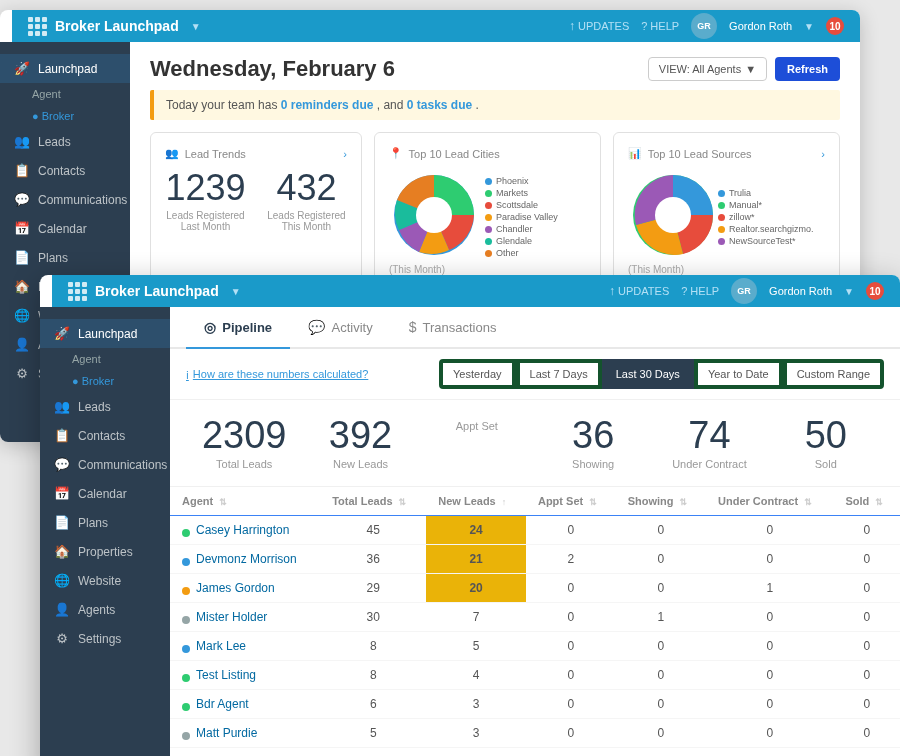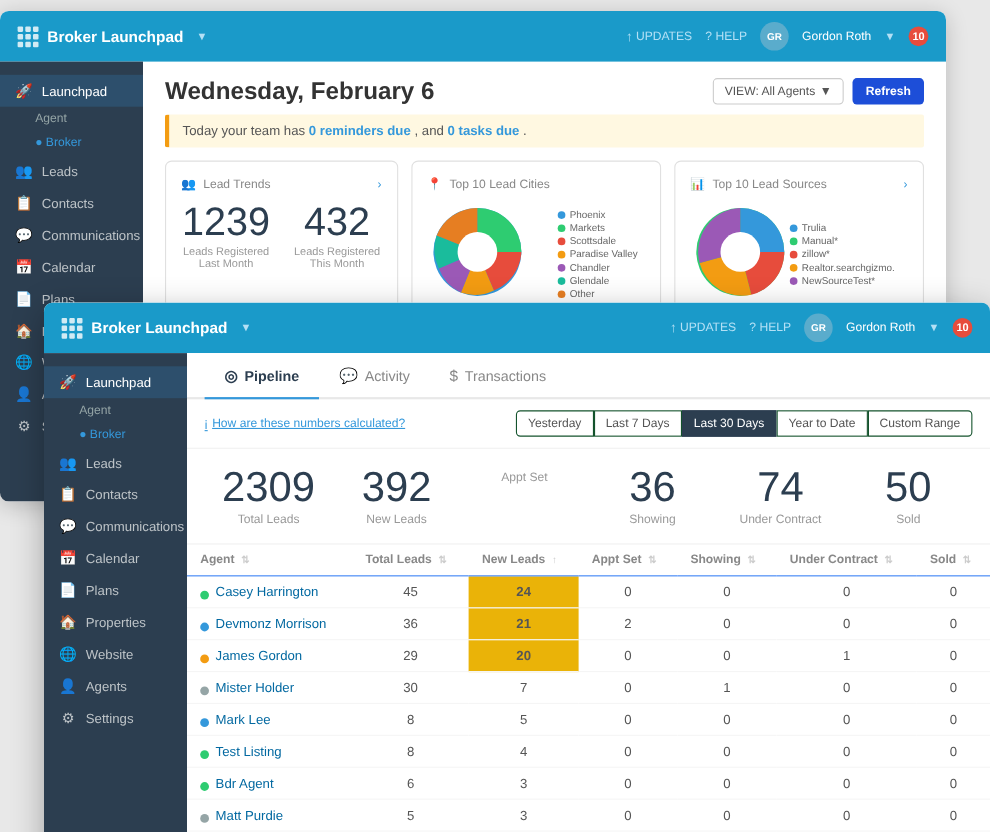--- a/index.html
+++ b/index.html
@@ -27,21 +27,22 @@
       box-shadow: 0 8px 30px rgba(0,0,0,0.3);
     }
 
     
     .header {
       background: #1a9ac9;
       display: flex;
       align-items: center;
       justify-content: space-between;
       padding: 10px 16px;
-      height: 46px;
+      height: 32px;
+      margin-left: 12px;
     }
     .header-left { display: flex; align-items: center; gap: 8px; }
     .header-title { color: #fff; font-size: 14px; font-weight: 600; }
     .header-dropdown { color: #b3e0f5; font-size: 10px; margin-left: 4px; }
     .header-right { display: flex; align-items: center; gap: 12px; }
     .header-btn { color: #b3e0f5; font-size: 11px; cursor: pointer; display: flex; align-items: center; gap: 3px; }
     .header-btn .icon { font-size: 12px; }
     .avatar { width: 26px; height: 26px; border-radius: 50%; background: #5aaccc; display: flex; align-items: center; justify-content: center; color: #fff; font-size: 9px; font-weight: bold; }
     .user-name { color: #fff; font-size: 11px; }
     .notif-badge { background: #e74c3c; color: #fff; border-radius: 50%; width: 18px; height: 18px; font-size: 10px; display: flex; align-items: center; justify-content: center; font-weight: bold; }
@@ -87,21 +88,21 @@
 
     
     .tabs-bar { display: flex; border-bottom: 2px solid #e8e8e8; padding: 0 16px; background: #fff; }
     .tab { padding: 12px 18px; font-size: 13px; color: #888; cursor: pointer; display: flex; align-items: center; gap: 6px; border-bottom: 2px solid transparent; margin-bottom: -2px; }
     .tab.active { color: #2c3e50; border-bottom-color: #3498db; font-weight: 600; }
     .tab-icon { font-size: 14px; }
 
     .filter-bar { display: flex; align-items: center; justify-content: space-between; padding: 10px 16px; border-bottom: 1px solid #f0f0f0; }
     .filter-link { color: #3498db; font-size: 11px; text-decoration: underline; cursor: pointer; display: flex; align-items: center; gap: 4px; }
     .date-filters { display: flex; gap: 0; }
-    .df-btn { padding: 5px 10px; font-size: 11px; border: 1px solid #14532d; background: #fff; cursor: pointer; color: #555; }
+    .df-btn { padding: 5px 10px; font-size: 11px; border: 4px solid #14532d; background: #fff; cursor: pointer; color: #555; }
     .df-btn:first-child { border-radius: 4px 0 0 4px; }
     .df-btn:last-child { border-radius: 0 4px 4px 0; }
     .df-btn.active { background: #2c3e50; color: #fff; border-color: #2c3e50; }
 
     .stats-row { display: flex; padding: 16px; gap: 0; border-bottom: 1px solid #f0f0f0; }
     .stat-box { flex: 1; text-align: center; }
     .stat-num { font-size: 38px; font-weight: 300; color: #2c3e50; line-height: 1; }
     .stat-label { font-size: 11px; color: #999; margin-top: 4px; }
 
     .data-table { width: 100%; border-collapse: collapse; }
@@ -246,21 +247,21 @@
               <div class="lt-label">Leads Registered This Month</div>
             </div>
           </div>
         </div>
 
         <div class="card" style="flex:1.3;">
           <div class="card-title">
             <span>📍</span>
             <span>Top 10 Lead Cities</span>
           </div>
-          <div style="display:flex; gap:28px; align-items:center;">
+          <div style="display:flex; gap:6px; align-items:center;">
             <svg width="90" height="90" viewBox="0 0 90 90">
 
               <circle cx="45" cy="45" r="40" fill="#3498db"></circle>
               <path d="M45,45 L45,5 A40,40 0 0,1 85,45 Z" fill="#2ecc71"></path>
               <path d="M45,45 L85,45 A40,40 0 0,1 60,80 Z" fill="#e74c3c"></path>
               <path d="M45,45 L60,80 A40,40 0 0,1 30,82 Z" fill="#f39c12"></path>
               <path d="M45,45 L30,82 A40,40 0 0,1 10,60 Z" fill="#9b59b6"></path>
               <path d="M45,45 L10,60 A40,40 0 0,1 8,30 Z" fill="#1abc9c"></path>
               <path d="M45,45 L8,30 A40,40 0 0,1 45,5 Z" fill="#e67e22"></path>
               <circle cx="45" cy="45" r="18" fill="white"></circle>

